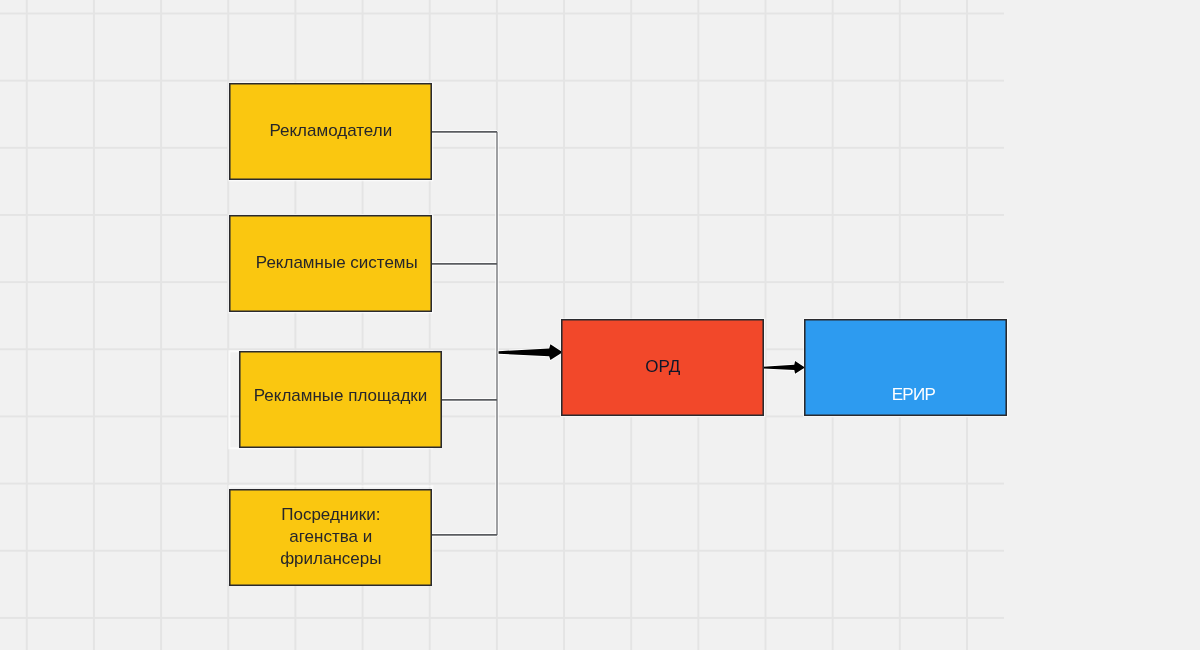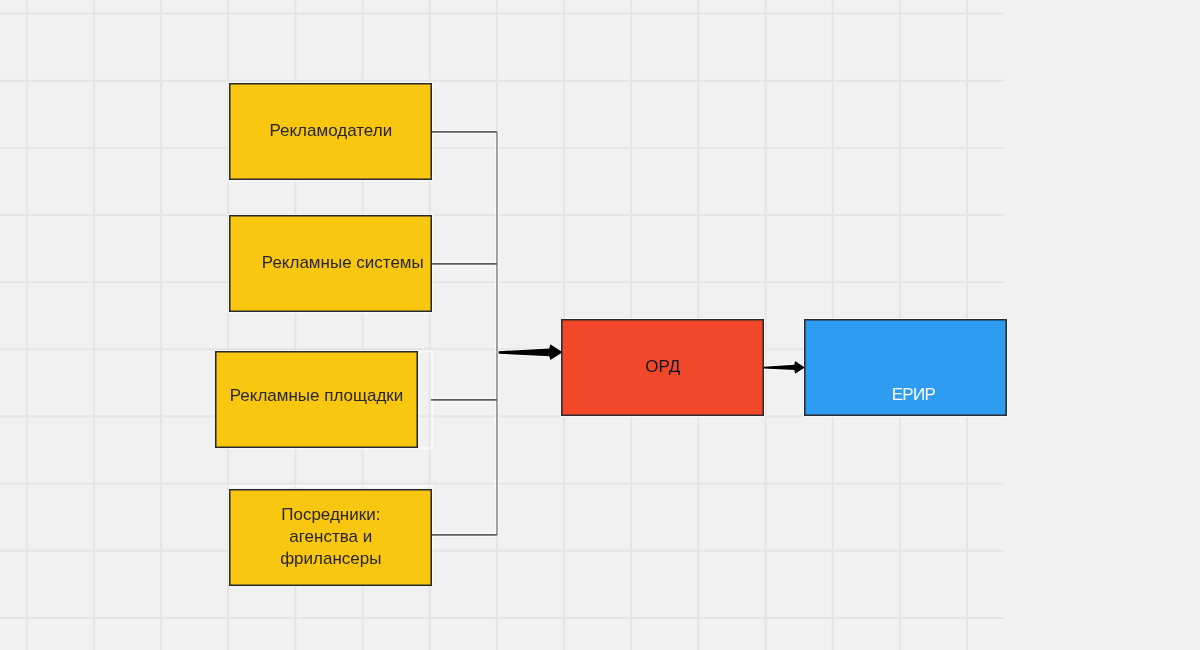--- a/index.html
+++ b/index.html
@@ -22,21 +22,21 @@
     position:absolute; box-sizing:border-box;
     border:1px solid #2a2a2e;
     display:flex; align-items:center; justify-content:center;
     text-align:center;
     font-size:17px; line-height:22.2px;
     white-space:pre-line;
     box-shadow: inset 0 0 0 0.55px #2a2a2e;
   }
   .node > span { display:block; position:relative; top:-0.6px; left:0; }
   
-  .node > span.ofs-a { left:12px;text-align:right; }
+  .node > span.ofs-a { left:6px;text-align:right; }
   .node > span.ofs-b { top:-3.6px; }
   .node > span.ofs-c { left:7.2px; top:3.4px; letter-spacing:-0.75px; padding-left:0.75px;margin-top:48px; }
 
   .n-yellow { background:#fac710; color:#26262a; }
   .n-red    { background:#f2482a; color:#0f172a; }
   .n-blue   { background:#2d9bf0; color:#ffffff; }
 
   svg.layer { position:absolute; left:0; top:0; width:1200px; height:650px; overflow:visible; }
 </style>
 </head>
@@ -75,21 +75,21 @@
   </svg>
 
   <div class="node n-yellow" style="left:229.3px;top:83.3px;width:203px;height:97px">
     <span>Рекламодатели</span>
   </div>
 
   <div class="node n-yellow" style="left:229.3px;top:215.3px;width:203px;height:97px">
     <span class="ofs-a">Рекламные системы</span>
   </div>
 
-  <div class="node n-yellow" style="left:215px;top:351.3px;width:203px;height:97px">
+  <div class="node n-yellow" style="left:239px;top:351.3px;width:203px;height:97px">
     <span class="ofs-b">Рекламные площадки</span>
   </div>
 
   <div class="node n-yellow" style="left:229.3px;top:489px;width:203px;height:97px">
     <span>Посредники:
 агенства и
 фрилансеры</span>
   </div>
 
   <div class="node n-red" style="left:561.3px;top:319.3px;width:203px;height:97px">

